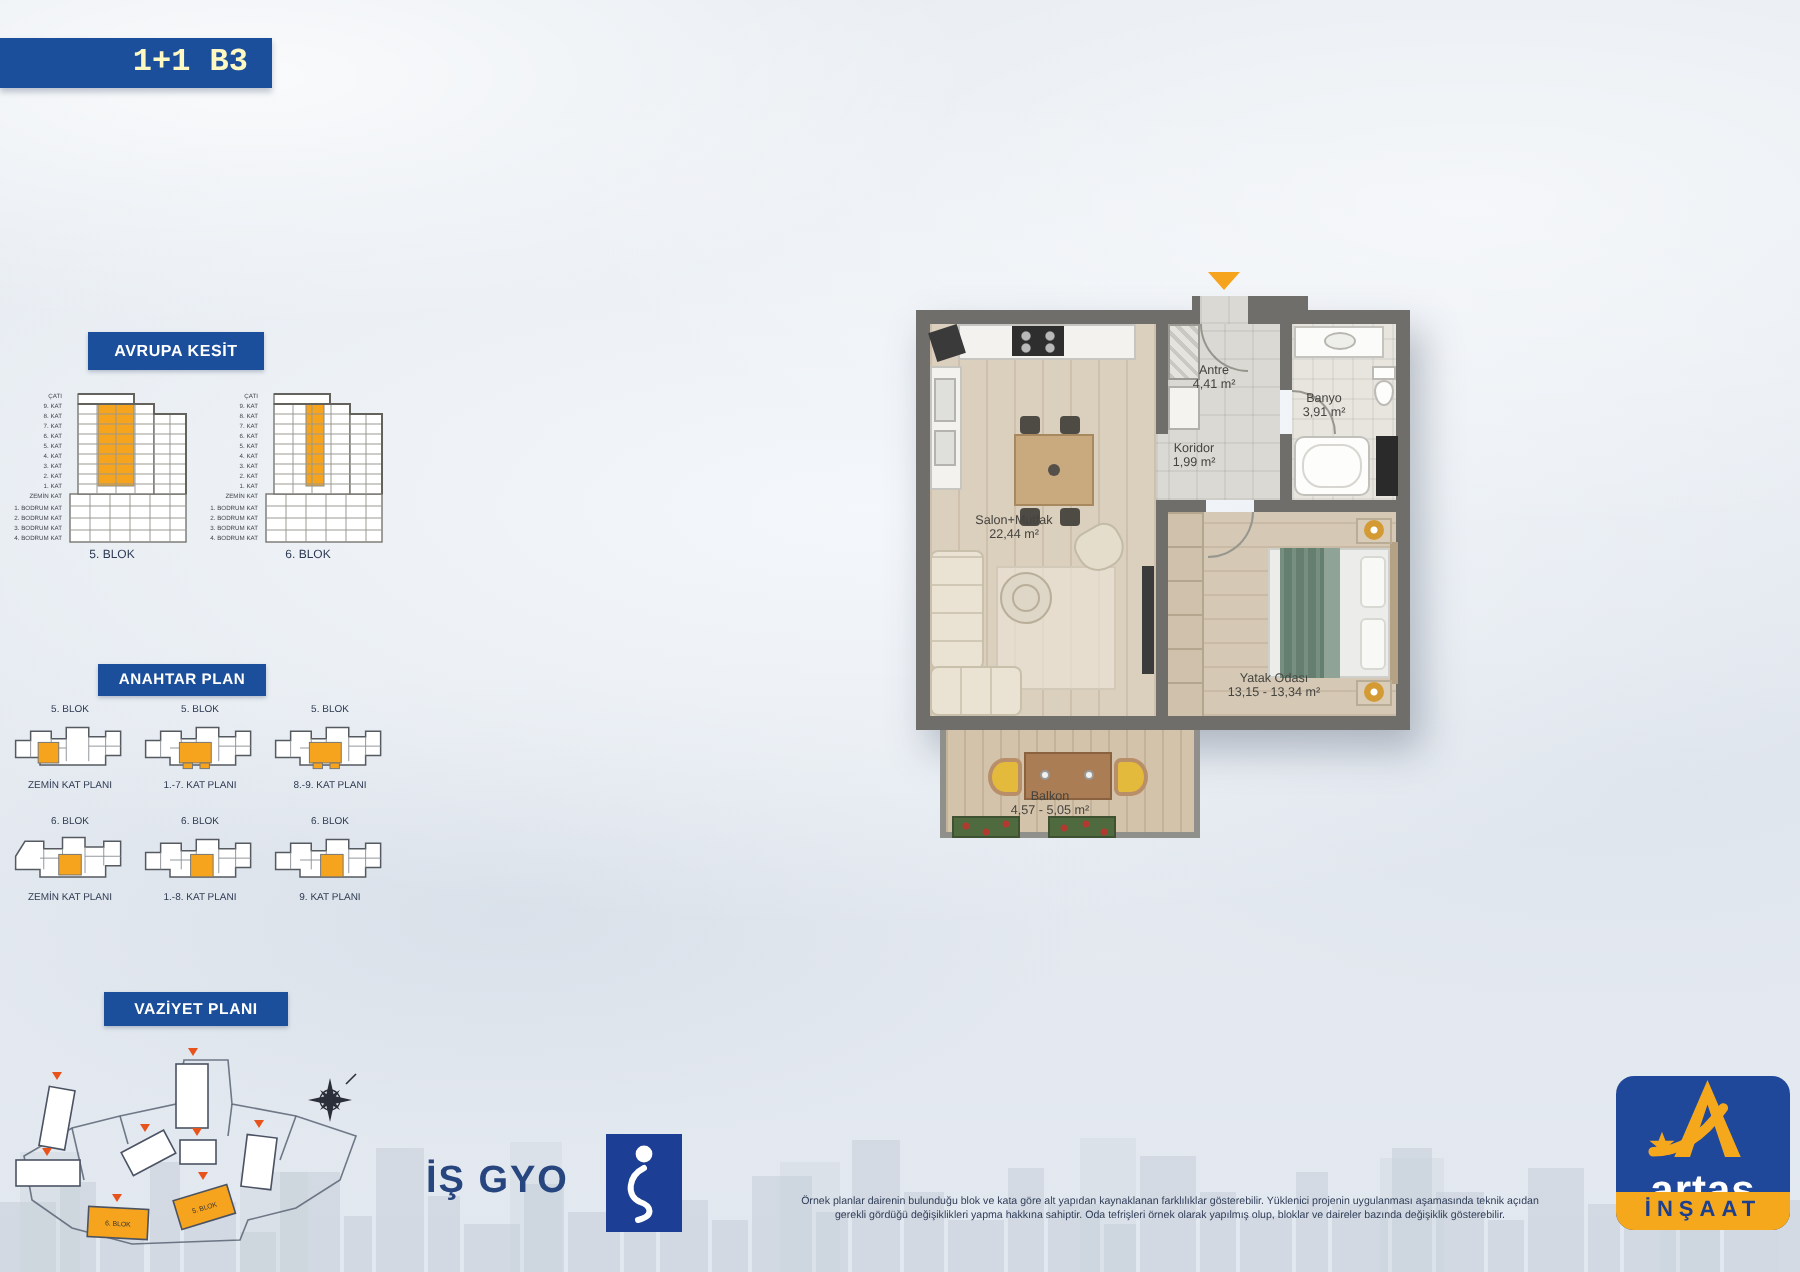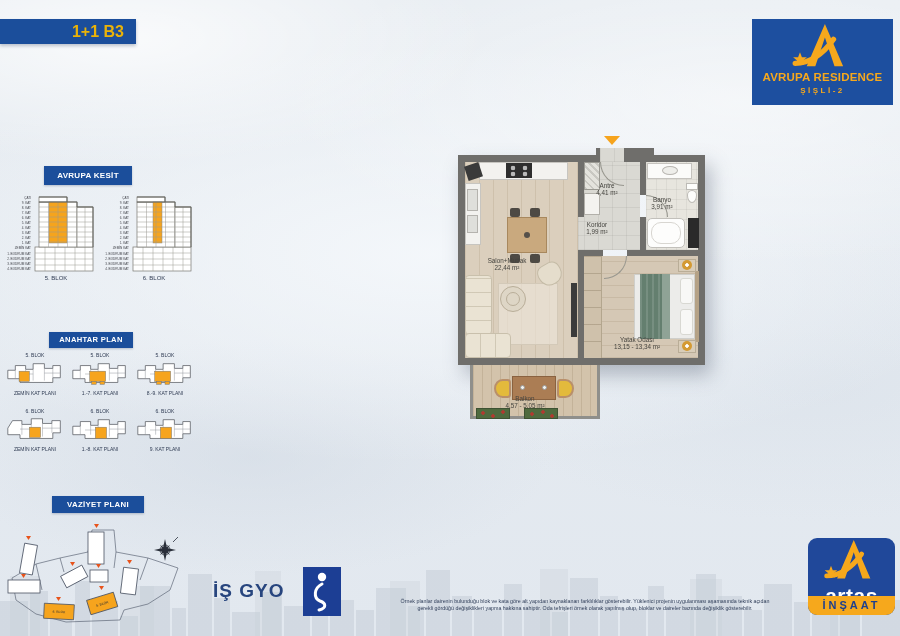--- a/index.html
+++ b/index.html
@@ -13,23 +13,23 @@
       radial-gradient(ellipse 430px 170px at 28% 72%, rgba(205,214,225,.45), transparent 70%),
       radial-gradient(ellipse 500px 200px at 90% 60%, rgba(210,219,229,.35), transparent 70%),
       linear-gradient(#e8edf2, #e2e8ef);
   }
 
   
   .skyline { position:absolute; left:0; bottom:0; width:900px; height:105px; z-index:0; }
 
   
   .unit-bar { position:absolute; left:0; top:19px; width:136px; height:25px;
-    background:#1b4e9b; color:#eab308; font-weight:bold; font-size:16px;
+    background:#1b4e9b; color:#fef9c3; font-weight:bold; font-size:16px;
     text-align:right; line-height:25px; padding-right:12px; box-sizing:border-box;
-    box-shadow:0 2px 3px rgba(20,40,80,.25); z-index:2; }
+    box-shadow:0 2px 3px rgba(20,40,80,.25); z-index:2;font-family:Liberation Mono, monospace; }
   .areas { position:absolute; left:0; top:50px; width:162px; text-align:center;
     font-size:8.3px; line-height:15.5px; color:#1c2b49; z-index:2; }
   .areas b { font-weight:bold; }
   .sec-bar { position:absolute; background:#1b4e9b; color:#fff; font-weight:bold;
     text-align:center; letter-spacing:.3px; box-shadow:0 1px 2px rgba(20,40,80,.25); z-index:2; }
   .kesit-bar { left:44px; top:166px; width:88px; height:19px; font-size:8px; line-height:19px; }
   .plan-bar  { left:49px; top:332px; width:84px; height:16px; font-size:7.6px; line-height:16px; }
   .vaz-bar   { left:52px; top:496px; width:92px; height:17px; font-size:7.8px; line-height:17px; }
 
   
@@ -443,29 +443,20 @@
     <div class="rlabel" style="left:152px;top:203px;width:70px;">
       <div>Yatak Odası</div>
       <div>13,15 - 13,34 m²</div>
     </div>
     <div class="rlabel" style="left:45px;top:262px;width:60px;">
       <div>Balkon</div>
       <div>4,57 - 5,05 m²</div>
     </div>
   </div>
 
-  <div class="logo-avrupa">
-    <svg class="a-mark" viewBox="0 0 64 48">
-      <polygon fill="#f6a81c" points="34,0 53,44 44,44 34,14 24,44 15,44"></polygon>
-      <path d="M3 41 C 17 41, 31 33, 43 16" stroke="#f6a81c" stroke-width="5.5" fill="none" stroke-linecap="round"></path>
-      <polygon fill="#f6a81c" transform="translate(8,37)" points="0,-7.5 2,-2.3 7.2,-2.3 3.1,1 4.4,6.1 0,3 -4.4,6.1 -3.1,1 -7.2,-2.3 -2,-2.3"></polygon>
-    </svg>
-    <div class="lg-name">AVRUPA RESIDENCE</div>
-    <div class="lg-sub">ŞİŞLİ-2</div>
-  </div>
 
   <div class="isgyo-text">İŞ GYO</div>
   <div class="isgyo-box">
     <svg viewBox="0 0 38 49" width="38" height="49">
       <circle cx="19" cy="10" r="4.2" fill="#fff"></circle>
       <path d="M19 17 C 11 21, 10 31, 17 34 C 23 36, 24 41, 16 43" stroke="#fff" stroke-width="3" fill="none" stroke-linecap="round"></path>
     </svg>
   </div>
 
   <div class="logo-artas">

